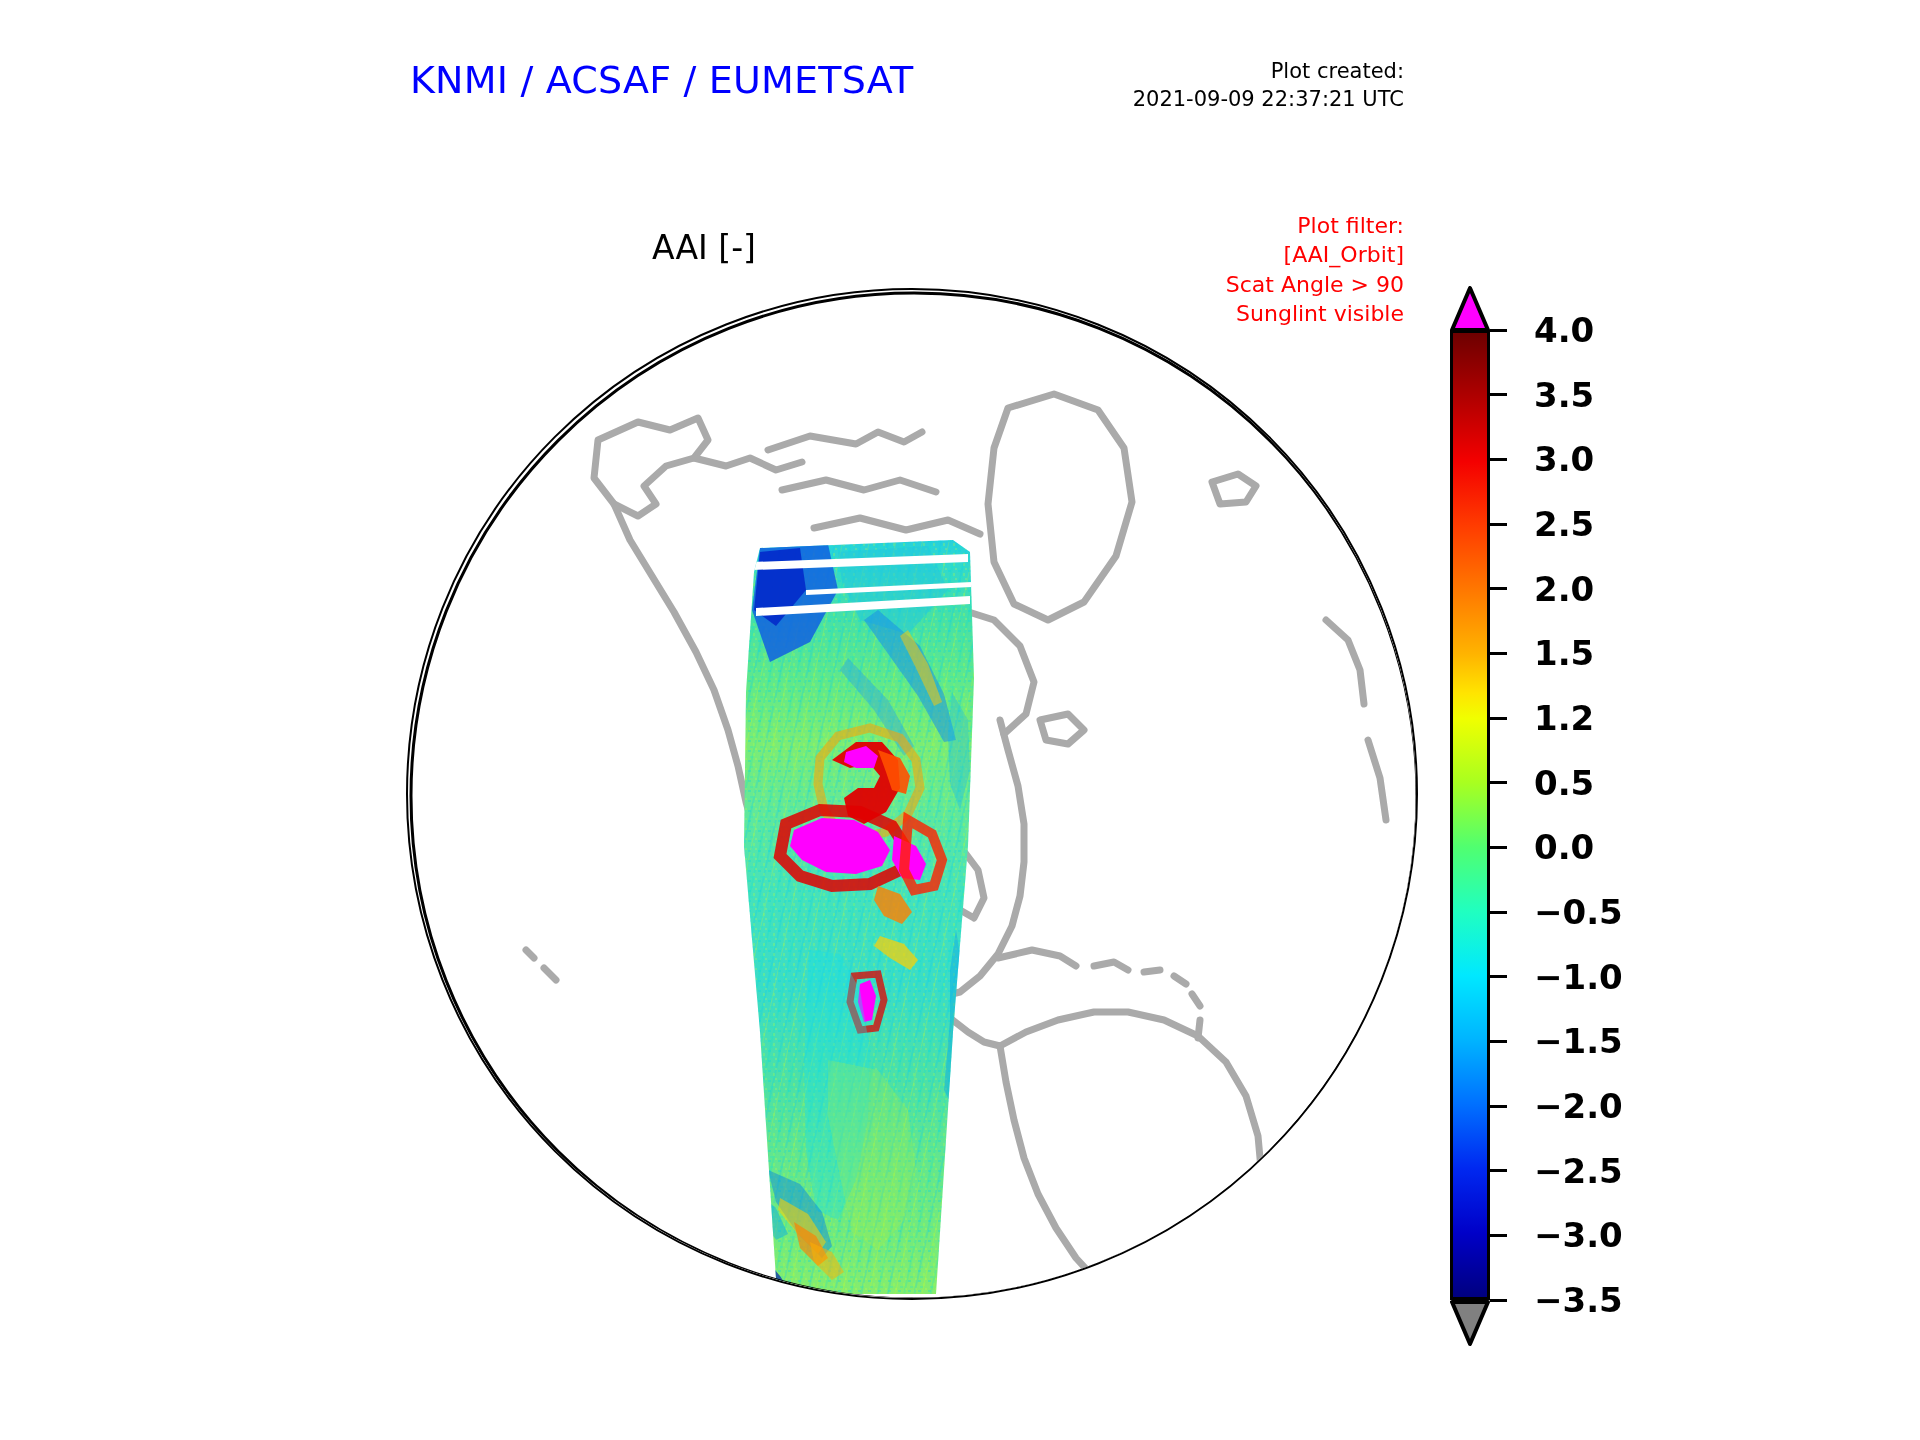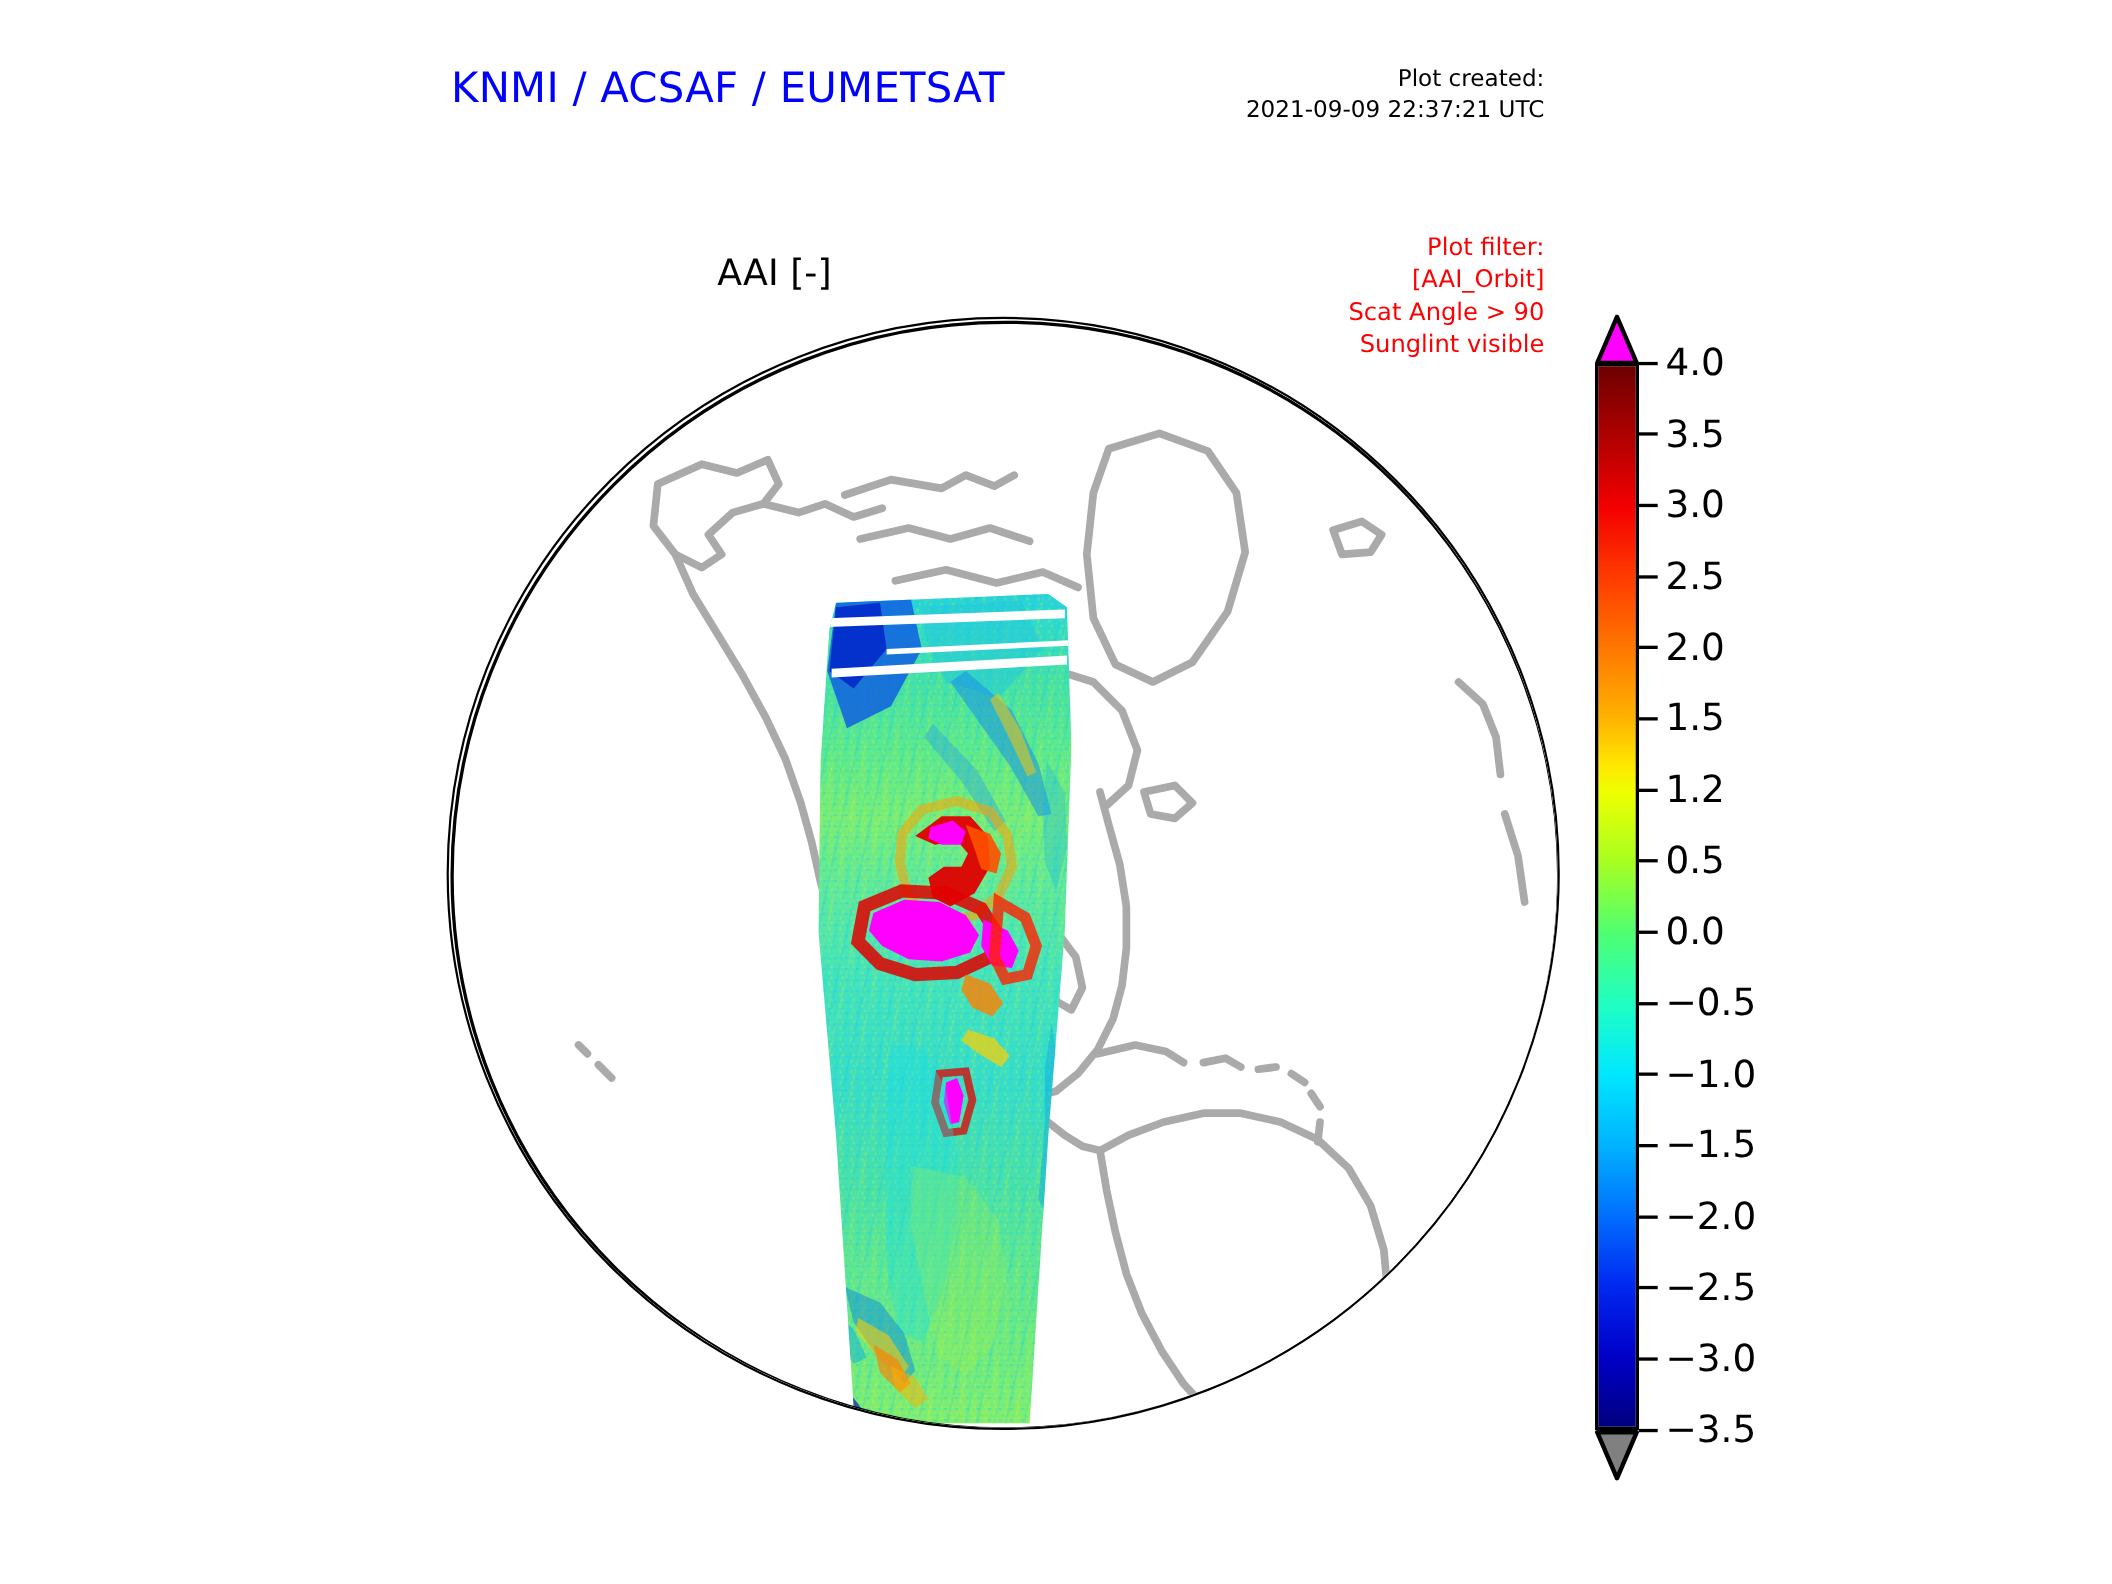--- a/index.html
+++ b/index.html
@@ -127,26 +127,27 @@
   }
   .cb-tick {
     position: absolute;
     left: 48px;
     width: 17px;
     height: 3px;
     background: #000000;
   }
   .cb-label {
     position: absolute;
-    left: 72px;
+    left: 92px;
     font-size: 34px;
     color: #000000;
     line-height: 1;
     white-space: nowrap;
     transform: translateY(-50%);
+    font-weight: bold;
   }
 </style>
 </head>
 <body>
 
 <div id="header-institutions" style="color: rgb(0, 0, 255);">KNMI / ACSAF / EUMETSAT</div>
 
 <div id="plot-created-block">
   <div>Plot created:</div>
   <div>2021-09-09 22:37:21 UTC</div>

